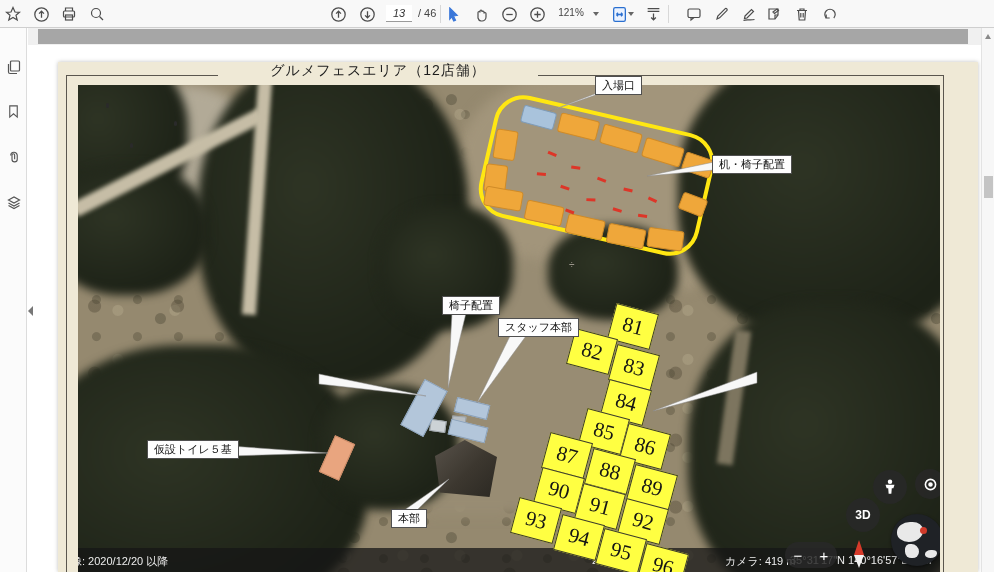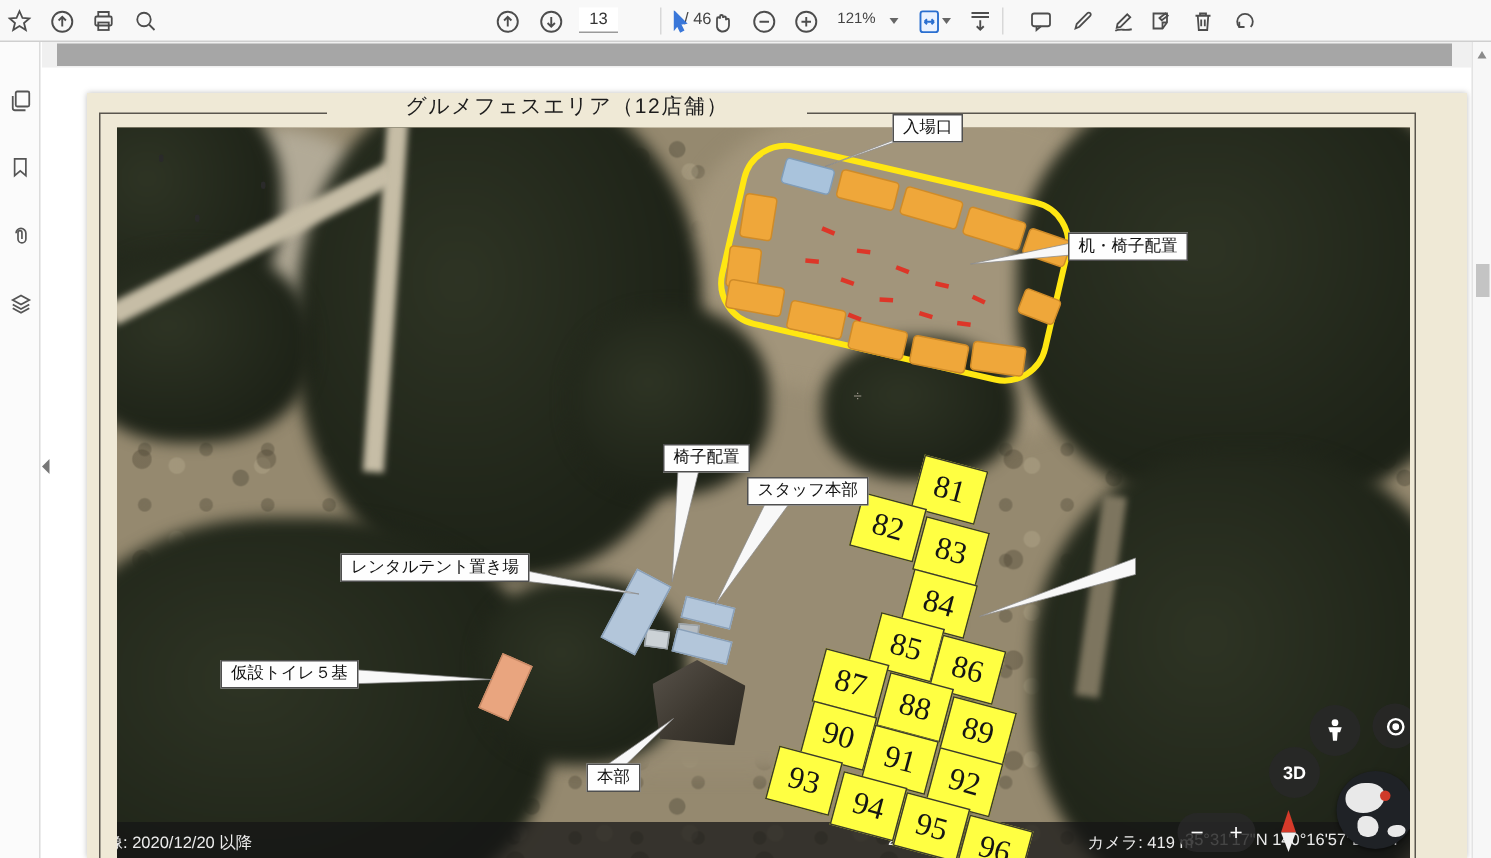--- a/index.html
+++ b/index.html
@@ -6,22 +6,22 @@
   html,body { width:994px; height:572px; overflow:hidden; background:#fff;
     font-family:"Liberation Sans", sans-serif; }
   
   .toolbar { position:absolute; left:0; top:0; width:994px; height:28px;
     background:#f8f8f8; border-bottom:1px solid #cfcfcf; z-index:50; }
   .tbtn { position:absolute; top:3px; width:22px; height:22px; display:flex;
     align-items:center; justify-content:center; color:#4d4d4d; }
   .tbtn svg { stroke:#4d4d4d; fill:none; stroke-width:1.2; }
   .tsep { position:absolute; top:5px; width:1px; height:18px; background:#d8d8d8; }
   .pagebox { position:absolute; left:386px; top:5px; width:26px; height:17px;
-    border-bottom:1px solid #9a9a9a; font-size:11px; color:#333; text-align:center; line-height:16px; background:#fff; }
-  .pagetotal { position:absolute; left:418px; top:7px; font-size:11px; color:#444;margin-left:38px; }
+    border-bottom:1px solid #9a9a9a; font-size:11px; color:#333; text-align:center; line-height:16px; background:#fff;font-style:italic; }
+  .pagetotal { position:absolute; left:418px; top:7px; font-size:11px; color:#444; }
   .zoomlevel { position:absolute; left:552px; top:7px; width:38px; font-size:10px; color:#444; text-align:center; }
   .caret { position:absolute; width:0; height:0; border-left:3.5px solid transparent;
     border-right:3.5px solid transparent; border-top:4px solid #666; }
   
   .sidebar { position:absolute; left:0; top:28px; width:27px; height:544px;
     background:#fbfbfb; border-right:1px solid #dcdcdc; z-index:40; }
   .sbtn { position:absolute; left:3px; width:21px; height:21px; display:flex; align-items:center; justify-content:center; }
   .sbtn svg { stroke:#555; fill:none; stroke-width:1.2; }
   .collapse { position:absolute; left:28px; top:306px; width:0; height:0;
     border-top:5px solid transparent; border-bottom:5px solid transparent; border-right:5px solid #777; z-index:41; }
@@ -375,20 +375,19 @@
       <polygon points="261,312 261,322 368,334" fill="#f8f8f8" stroke="#8a8a8a" stroke-width="0.5"></polygon>
       <polygon points="172,384 172,394 270,391" fill="#f8f8f8" stroke="#8a8a8a" stroke-width="0.5"></polygon>
       <polygon points="345,449 358,449 391,417" fill="#f8f8f8" stroke="#8a8a8a" stroke-width="0.5"></polygon>
       <polygon points="699,310 699,321 595,349" fill="#f8f8f8" stroke="#8a8a8a" stroke-width="0.5"></polygon>
     </svg>
 
     <div class="lbl" style="left:537px;top:14px">入場口</div>
     <div class="lbl" style="left:654px;top:93px">机・椅子配置</div>
     <div class="lbl" style="left:384px;top:234px">椅子配置</div>
     <div class="lbl" style="left:440px;top:256px">スタッフ本部</div>
-    <div class="lbl" style="left:169px;top:307px">レンタルテント置き場</div>
     <div class="lbl" style="left:89px;top:378px">仮設トイレ５基</div>
     <div class="lbl" style="left:333px;top:447px">本部</div>
     <div class="marker">÷</div>
   </div>
 
   <div class="doc-title">グルメフェスエリア（12店舗）</div>
 </div>
 
 </body></html>

